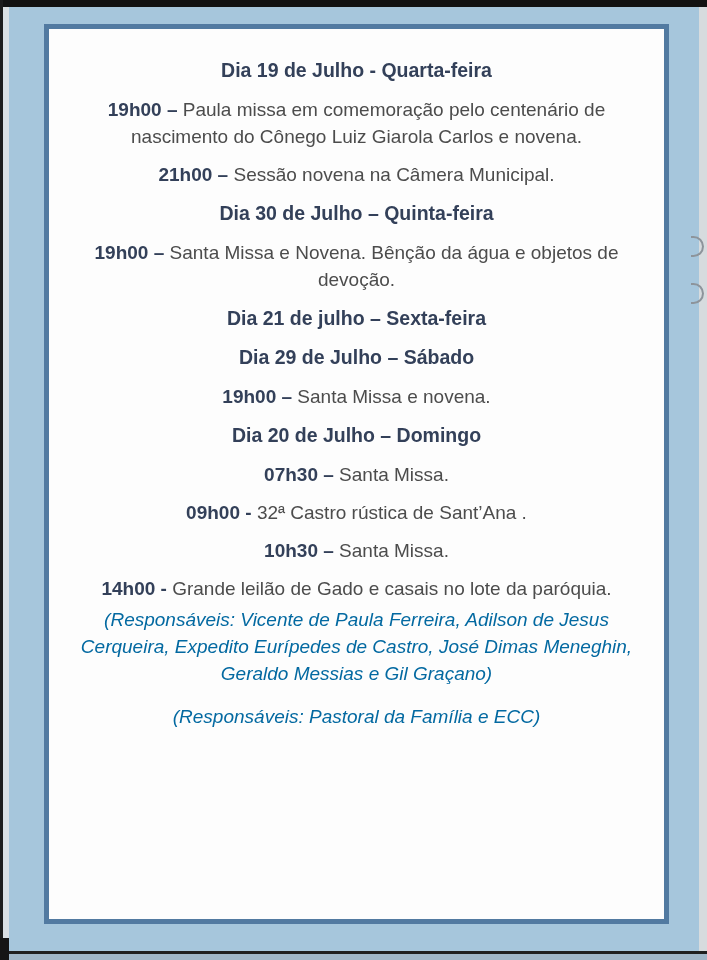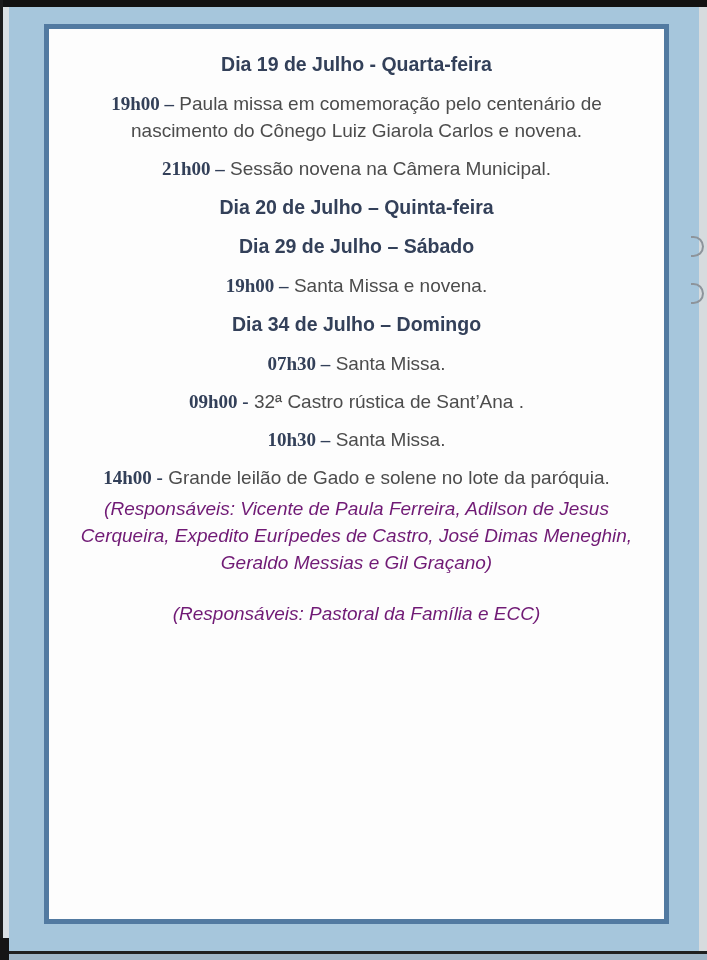--- a/index.html
+++ b/index.html
@@ -29,41 +29,41 @@
   
   .page-frame {
     position: absolute; left: 44px; top: 24px;
     width: 625px; height: 900px;
     box-sizing: border-box;
     border: 5px solid #527aa1;
     background: #fdfdfd;
   }
   .content {
     position: absolute; inset: 0;
-    padding: 10px 12px 0 12px;
+    padding: 16px 12px 0 12px;
     text-align: center;
     font-size: 19px;
     line-height: 27px;
     color: #4c4c4c;
   }
   .day {
     font-size: 19.5px;
     font-weight: bold;
     color: #334059;
     margin: 12px 0;
   }
   .event { margin: 11px 0; }
   .event.tight { margin-bottom: 2px; }
-  .time { font-weight: bold; color: #334059; font-family: Liberation Serif, serif; }
+  .time { font-weight: bold; color: #334059; }
   .note {
     font-style: italic;
-    color: #701a75;
+    color: #0369a1;
     margin: 4px 0 11px 0;
   }
-  .note.last { margin-top: 24px; }
+  .note.last { margin-top: 16px; }
 </style>
 </head>
 <body>
 
 <div>
 
   <div class="edge-top"></div>
   <div class="edge-left-dark"></div>
   <div class="edge-left-light"></div>
   <div class="edge-right-light"></div>
@@ -75,39 +75,41 @@
 
   <div class="page-frame">
     <div class="content">
 
       <h2 class="day">Dia 19 de Julho - Quarta-feira</h2>
 
       <p class="event"><span class="time">19h00 –</span> <span>Paula missa em comemoração pelo centenário de nascimento do Cônego Luiz Giarola Carlos e novena.</span></p>
 
       <p class="event"><span class="time">21h00 –</span> <span>Sessão novena na Câmera Municipal.</span></p>
 
-      <h2 class="day">Dia 20 de Julho – Quinta-feira</h2>
+      <h2 class="day">Dia 30 de Julho – Quinta-feira</h2>
 
+      <p class="event"><span class="time">19h00 –</span> <span>Santa Missa e Novena. Bênção da água e objetos de devoção.</span></p>
 
+      <h2 class="day">Dia 21 de julho – Sexta-feira</h2>
 
 
       <h2 class="day">Dia 29 de Julho – Sábado</h2>
 
       <p class="event"><span class="time">19h00 –</span> <span>Santa Missa e novena.</span></p>
 
-      <h2 class="day">Dia 34 de Julho – Domingo</h2>
+      <h2 class="day">Dia 20 de Julho – Domingo</h2>
 
       <p class="event"><span class="time">07h30 –</span> <span>Santa Missa.</span></p>
 
 
       <p class="event"><span class="time">09h00 -</span> <span>32ª Castro rústica de Sant’Ana .</span></p>
 
       <p class="event"><span class="time">10h30 –</span> <span>Santa Missa.</span></p>
 
-      <p class="event tight"><span class="time">14h00 -</span> <span>Grande leilão de Gado e solene no lote da paróquia.</span></p>
+      <p class="event tight"><span class="time">14h00 -</span> <span>Grande leilão de Gado e casais no lote da paróquia.</span></p>
 
       <p class="note">(Responsáveis: Vicente de Paula Ferreira, Adilson de Jesus Cerqueira, Expedito Eurípedes de Castro, José Dimas Meneghin, Geraldo Messias e Gil Graçano)</p>
 
 
       <p class="note last">(Responsáveis: Pastoral da Família e ECC)</p>
 
     </div>
   </div>
 </div>
 

